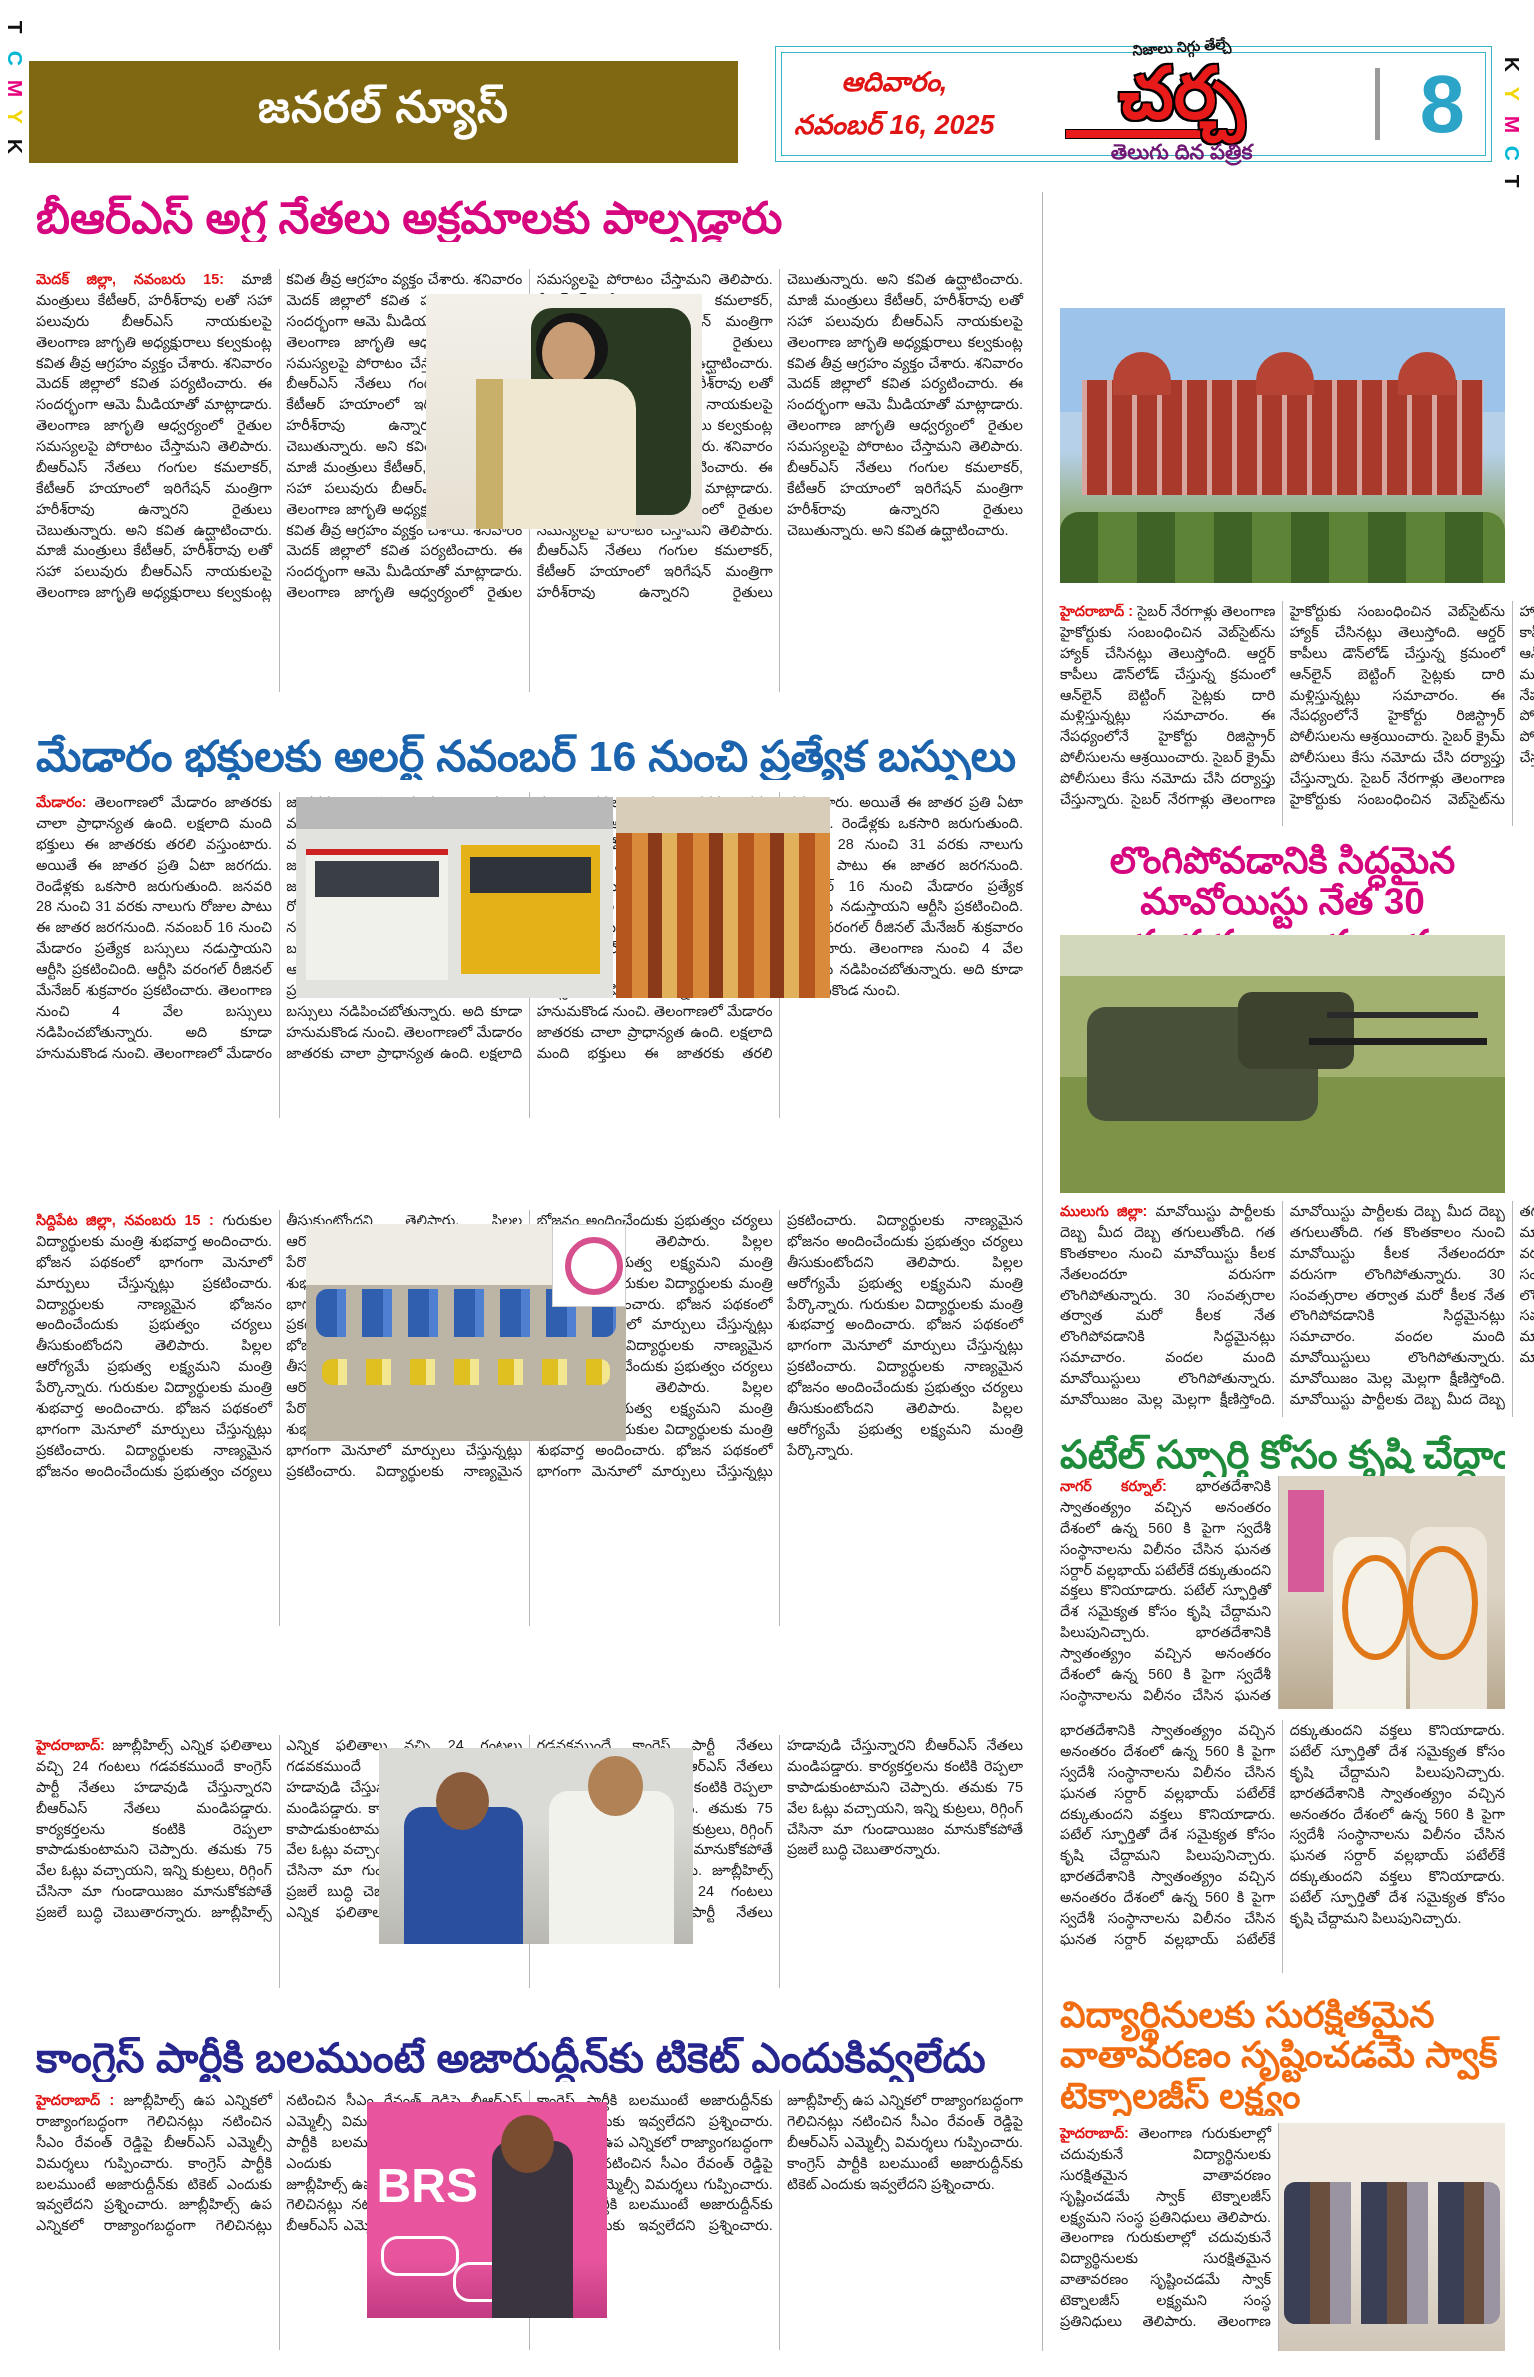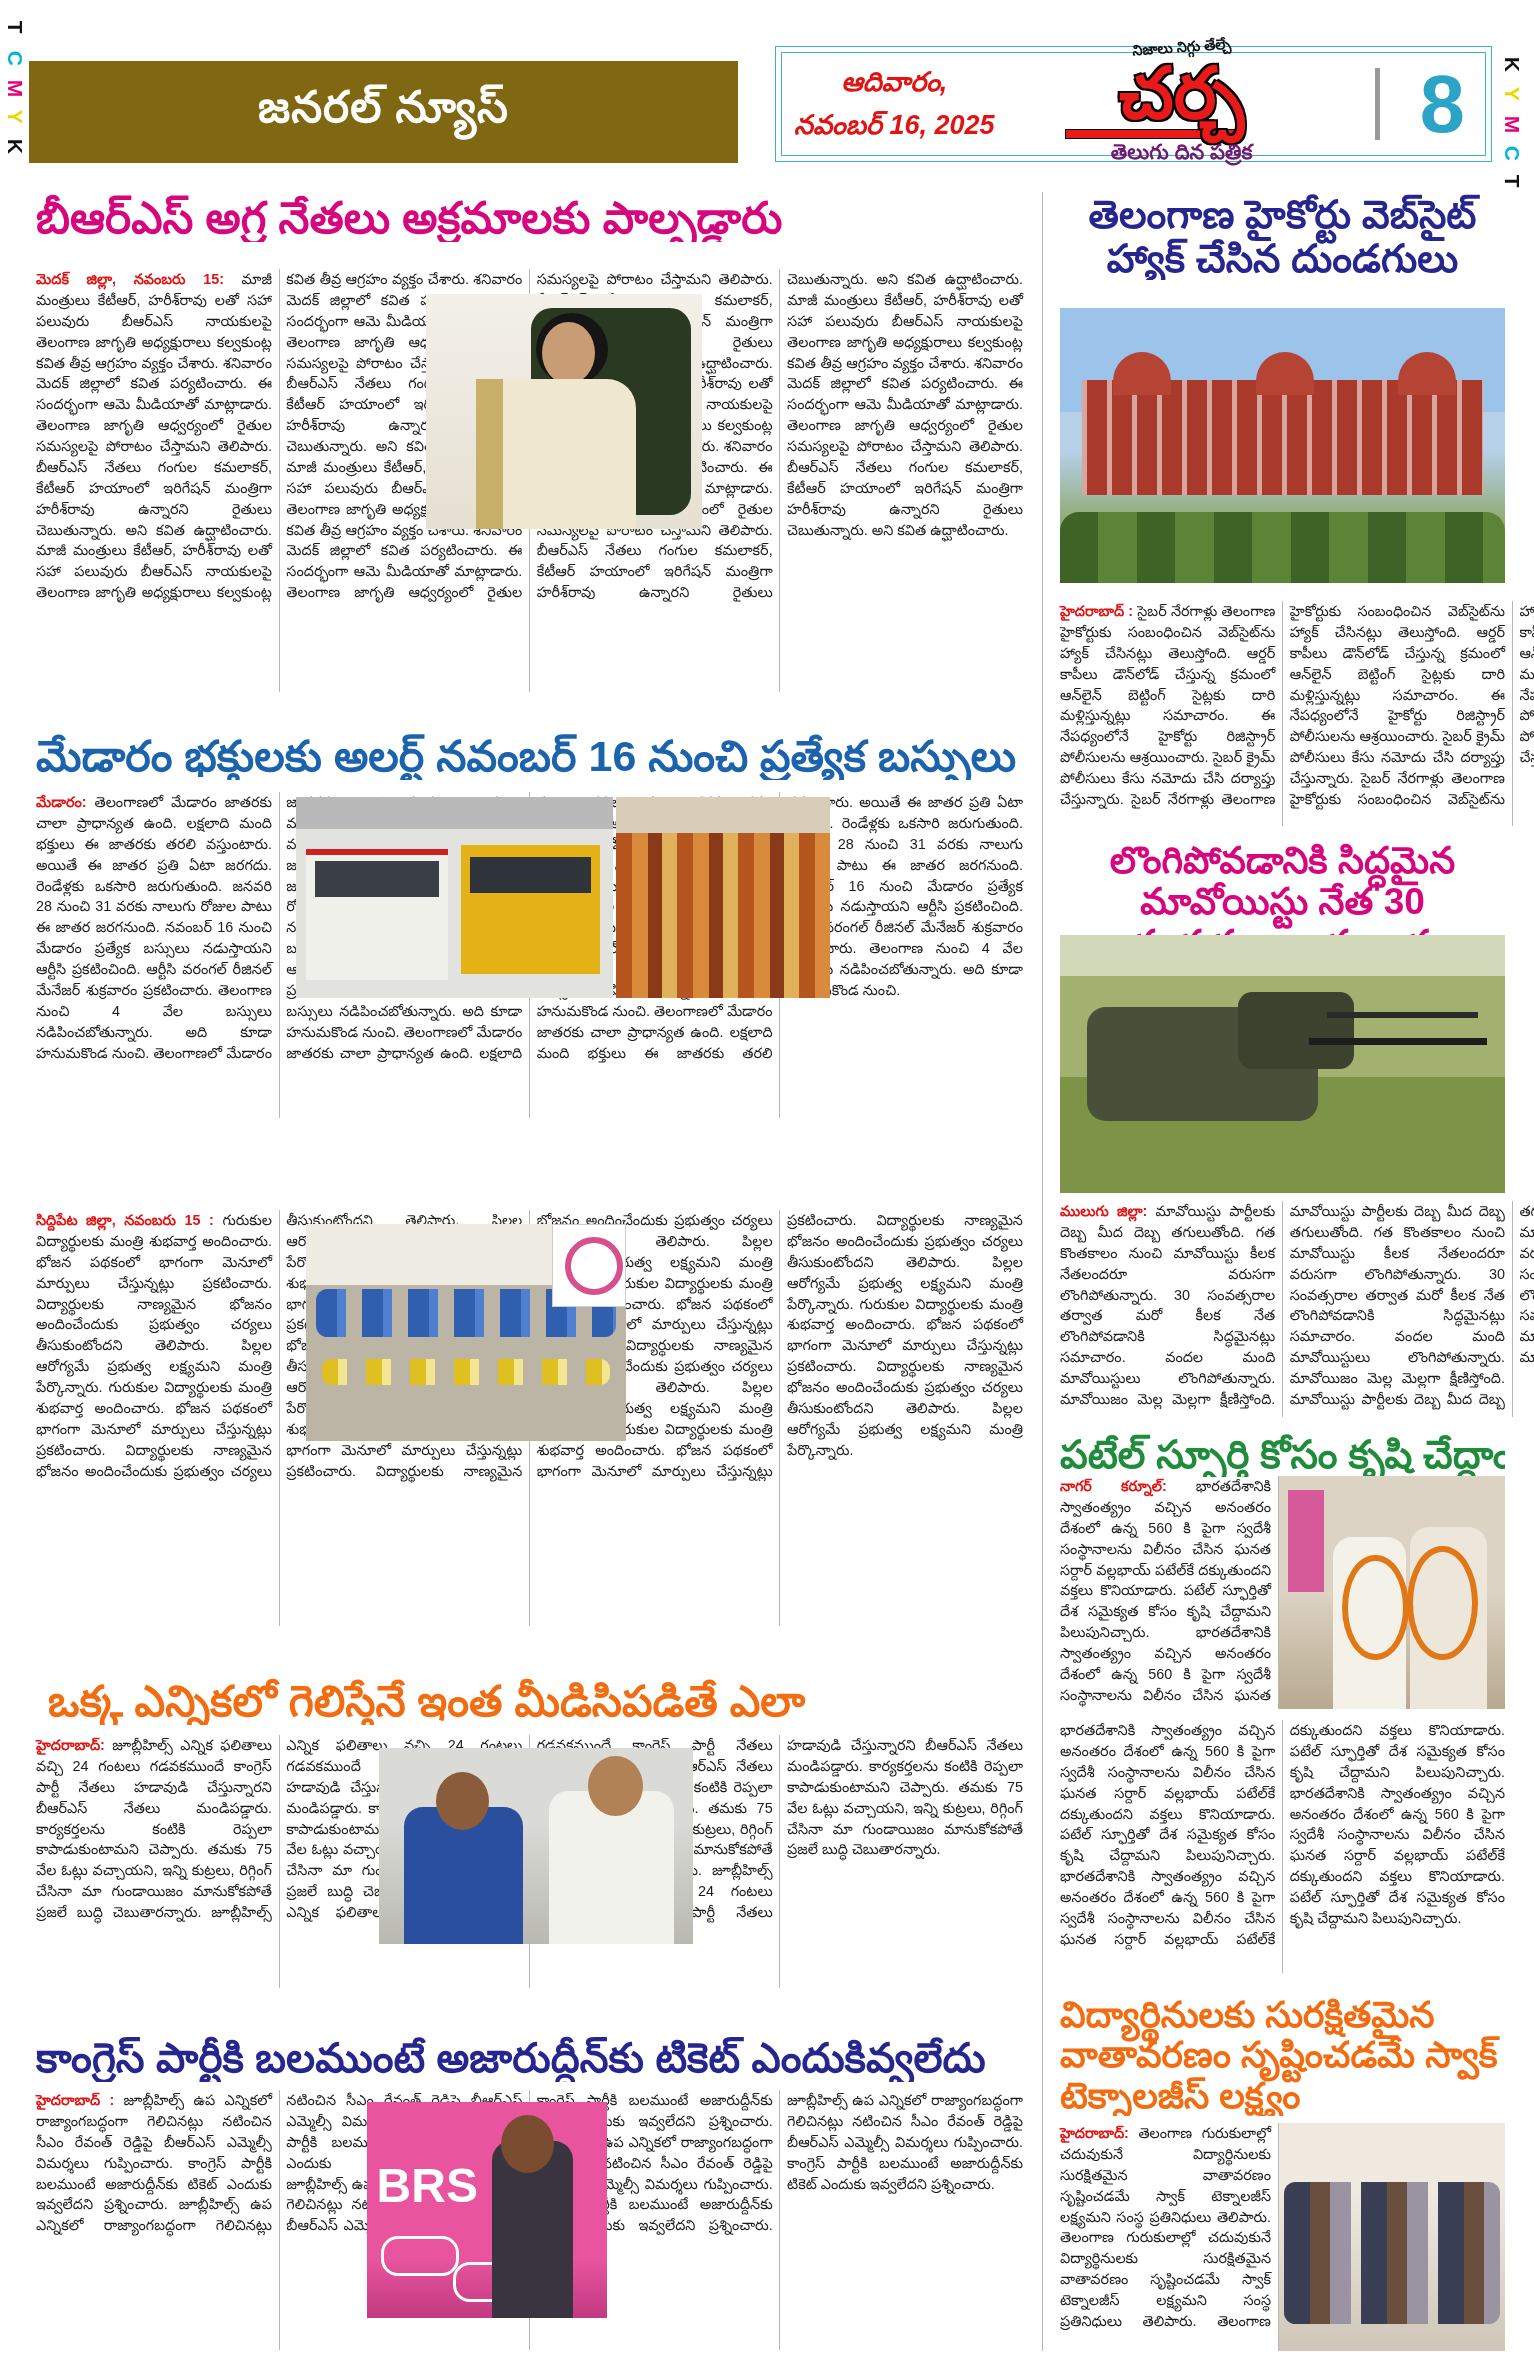--- a/index.html
+++ b/index.html
@@ -166,21 +166,20 @@
     <span>గురుకుల విద్యార్థులకు మంత్రి శుభవార్త అందించారు. భోజన పథకంలో భాగంగా మెనూలో మార్పులు చేస్తున్నట్లు ప్రకటించారు. విద్యార్థులకు నాణ్యమైన భోజనం అందించేందుకు ప్రభుత్వం చర్యలు తీసుకుంటోందని తెలిపారు. పిల్లల ఆరోగ్యమే ప్రభుత్వ లక్ష్యమని మంత్రి పేర్కొన్నారు. గురుకుల విద్యార్థులకు మంత్రి శుభవార్త అందించారు. భోజన పథకంలో భాగంగా మెనూలో మార్పులు చేస్తున్నట్లు ప్రకటించారు. విద్యార్థులకు నాణ్యమైన భోజనం అందించేందుకు ప్రభుత్వం చర్యలు తీసుకుంటోందని తెలిపారు. పిల్లల ఆరోగ్యమే ప్రభుత్వ లక్ష్యమని మంత్రి పేర్కొన్నారు. గురుకుల విద్యార్థులకు మంత్రి శుభవార్త అందించారు. భోజన పథకంలో భాగంగా మెనూలో మార్పులు చేస్తున్నట్లు ప్రకటించారు. విద్యార్థులకు నాణ్యమైన భోజనం అందించేందుకు ప్రభుత్వం చర్యలు తీసుకుంటోందని తెలిపారు. పిల్లల ఆరోగ్యమే ప్రభుత్వ లక్ష్యమని మంత్రి పేర్కొన్నారు. గురుకుల విద్యార్థులకు మంత్రి శుభవార్త అందించారు. భోజన పథకంలో భాగంగా మెనూలో మార్పులు చేస్తున్నట్లు ప్రకటించారు. విద్యార్థులకు నాణ్యమైన భోజనం అందించేందుకు ప్రభుత్వం చర్యలు తీసుకుంటోందని తెలిపారు. పిల్లల ఆరోగ్యమే ప్రభుత్వ లక్ష్యమని మంత్రి పేర్కొన్నారు. గురుకుల విద్యార్థులకు మంత్రి శుభవార్త అందించారు. భోజన పథకంలో భాగంగా మెనూలో మార్పులు చేస్తున్నట్లు ప్రకటించారు. విద్యార్థులకు నాణ్యమైన భోజనం అందించేందుకు ప్రభుత్వం చర్యలు తీసుకుంటోందని తెలిపారు. పిల్లల ఆరోగ్యమే ప్రభుత్వ లక్ష్యమని మంత్రి పేర్కొన్నారు. గురుకుల విద్యార్థులకు మంత్రి శుభవార్త అందించారు. భోజన పథకంలో భాగంగా మెనూలో మార్పులు చేస్తున్నట్లు ప్రకటించారు. విద్యార్థులకు నాణ్యమైన భోజనం అందించేందుకు ప్రభుత్వం చర్యలు తీసుకుంటోందని తెలిపారు. పిల్లల ఆరోగ్యమే ప్రభుత్వ లక్ష్యమని మంత్రి పేర్కొన్నారు. గురుకుల విద్యార్థులకు మంత్రి శుభవార్త అందించారు. భోజన పథకంలో భాగంగా మెనూలో మార్పులు చేస్తున్నట్లు ప్రకటించారు. విద్యార్థులకు నాణ్యమైన భోజనం అందించేందుకు ప్రభుత్వం చర్యలు తీసుకుంటోందని తెలిపారు. పిల్లల ఆరోగ్యమే ప్రభుత్వ లక్ష్యమని మంత్రి పేర్కొన్నారు.</span>
   </div>
   <div class="photo ph-meal" style="left:306px;top:1224px;width:320px;height:217px;">
     <div class="kids"></div>
     <div class="plates"></div>
     <div class="emblem">
         <div class="ring"></div>
       </div>
   </div>
 
-  <div class="hl c-orange" style="left:48px;top:1677px;width:911px;font-size:43px;">ఒక్క ఎన్నికలో గెలిస్తేనే ఇంత మీడిసిపడితే ఎలా</div>
   <div class="body-cols cols4" style="left:36px;top:1735px;width:987px;height:253px;">
     <span class="dateline">హైదరాబాద్:</span>
     <span>జూబ్లీహిల్స్ ఎన్నిక ఫలితాలు వచ్చి 24 గంటలు గడవకముందే కాంగ్రెస్ పార్టీ నేతలు హడావుడి చేస్తున్నారని బీఆర్ఎస్ నేతలు మండిపడ్డారు. కార్యకర్తలను కంటికి రెప్పలా కాపాడుకుంటామని చెప్పారు. తమకు 75 వేల ఓట్లు వచ్చాయని, ఇన్ని కుట్రలు, రిగ్గింగ్ చేసినా మా గుండాయిజం మానుకోకపోతే ప్రజలే బుద్ధి చెబుతారన్నారు. జూబ్లీహిల్స్ ఎన్నిక ఫలితాలు వచ్చి 24 గంటలు గడవకముందే కాంగ్రెస్ పార్టీ నేతలు హడావుడి చేస్తున్నారని బీఆర్ఎస్ నేతలు మండిపడ్డారు. కార్యకర్తలను కంటికి రెప్పలా కాపాడుకుంటామని చెప్పారు. తమకు 75 వేల ఓట్లు వచ్చాయని, ఇన్ని కుట్రలు, రిగ్గింగ్ చేసినా మా గుండాయిజం మానుకోకపోతే ప్రజలే బుద్ధి చెబుతారన్నారు. జూబ్లీహిల్స్ ఎన్నిక ఫలితాలు వచ్చి 24 గంటలు గడవకముందే కాంగ్రెస్ పార్టీ నేతలు హడావుడి చేస్తున్నారని బీఆర్ఎస్ నేతలు మండిపడ్డారు. కార్యకర్తలను కంటికి రెప్పలా కాపాడుకుంటామని చెప్పారు. తమకు 75 వేల ఓట్లు వచ్చాయని, ఇన్ని కుట్రలు, రిగ్గింగ్ చేసినా మా గుండాయిజం మానుకోకపోతే ప్రజలే బుద్ధి చెబుతారన్నారు. జూబ్లీహిల్స్ ఎన్నిక ఫలితాలు వచ్చి 24 గంటలు గడవకముందే కాంగ్రెస్ పార్టీ నేతలు హడావుడి చేస్తున్నారని బీఆర్ఎస్ నేతలు మండిపడ్డారు. కార్యకర్తలను కంటికి రెప్పలా కాపాడుకుంటామని చెప్పారు. తమకు 75 వేల ఓట్లు వచ్చాయని, ఇన్ని కుట్రలు, రిగ్గింగ్ చేసినా మా గుండాయిజం మానుకోకపోతే ప్రజలే బుద్ధి చెబుతారన్నారు.</span>
   </div>
   <div class="photo ph-ktr" style="left:379px;top:1748px;width:314px;height:196px;">
     <div class="man1"></div>
     <div class="man2"></div>
     <div class="head1"></div>
     <div class="head2"></div>
   </div>
@@ -191,21 +190,20 @@
     <span>జూబ్లీహిల్స్ ఉప ఎన్నికలో రాజ్యాంగబద్ధంగా గెలిచినట్లు నటించిన సీఎం రేవంత్ రెడ్డిపై బీఆర్ఎస్ ఎమ్మెల్సీ విమర్శలు గుప్పించారు. కాంగ్రెస్ పార్టీకి బలముంటే అజారుద్దీన్‌కు టికెట్ ఎందుకు ఇవ్వలేదని ప్రశ్నించారు. జూబ్లీహిల్స్ ఉప ఎన్నికలో రాజ్యాంగబద్ధంగా గెలిచినట్లు నటించిన సీఎం రేవంత్ రెడ్డిపై బీఆర్ఎస్ ఎమ్మెల్సీ విమర్శలు గుప్పించారు. కాంగ్రెస్ పార్టీకి బలముంటే అజారుద్దీన్‌కు టికెట్ ఎందుకు ఇవ్వలేదని ప్రశ్నించారు. జూబ్లీహిల్స్ ఉప ఎన్నికలో రాజ్యాంగబద్ధంగా గెలిచినట్లు నటించిన సీఎం రేవంత్ రెడ్డిపై బీఆర్ఎస్ ఎమ్మెల్సీ విమర్శలు గుప్పించారు. కాంగ్రెస్ పార్టీకి బలముంటే అజారుద్దీన్‌కు టికెట్ ఎందుకు ఇవ్వలేదని ప్రశ్నించారు. జూబ్లీహిల్స్ ఉప ఎన్నికలో రాజ్యాంగబద్ధంగా గెలిచినట్లు నటించిన సీఎం రేవంత్ రెడ్డిపై బీఆర్ఎస్ ఎమ్మెల్సీ విమర్శలు గుప్పించారు. కాంగ్రెస్ పార్టీకి బలముంటే అజారుద్దీన్‌కు టికెట్ ఎందుకు ఇవ్వలేదని ప్రశ్నించారు. జూబ్లీహిల్స్ ఉప ఎన్నికలో రాజ్యాంగబద్ధంగా గెలిచినట్లు నటించిన సీఎం రేవంత్ రెడ్డిపై బీఆర్ఎస్ ఎమ్మెల్సీ విమర్శలు గుప్పించారు. కాంగ్రెస్ పార్టీకి బలముంటే అజారుద్దీన్‌కు టికెట్ ఎందుకు ఇవ్వలేదని ప్రశ్నించారు.</span>
   </div>
   <div class="photo ph-brs" style="left:367px;top:2102px;width:240px;height:216px;">
     <div class="brs-txt">BRS</div>
     <div class="car" style="left:6%;top:62%;"></div>
     <div class="car" style="left:36%;top:74%;"></div>
     <div class="man"></div>
     <div class="head"></div>
   </div>
 
-  <div class="hl wrap c-navy" style="left:1060px;top:193px;width:445px;font-size:39px;">తెలంగాణ హైకోర్టు వెబ్‌సైట్ హ్యాక్ చేసిన దుండగులు</div>
   <div class="photo ph-court" style="left:1060px;top:308px;width:445px;height:275px;">
     <div class="bld"></div>
     <div class="dome" style="left:12%;"></div>
     <div class="dome" style="left:44%;"></div>
     <div class="dome" style="left:76%;"></div>
     <div class="trees"></div>
   </div>
   <div class="body-cols cols2" style="left:1060px;top:601px;width:445px;height:225px;">
     <span class="dateline">హైదరాబాద్ :</span>
     <span>సైబర్ నేరగాళ్లు తెలంగాణ హైకోర్టుకు సంబంధించిన వెబ్‌సైట్‌ను హ్యాక్ చేసినట్లు తెలుస్తోంది. ఆర్డర్ కాపీలు డౌన్‌లోడ్ చేస్తున్న క్రమంలో ఆన్‌లైన్ బెట్టింగ్ సైట్లకు దారి మళ్లిస్తున్నట్లు సమాచారం. ఈ నేపధ్యంలోనే హైకోర్టు రిజిస్ట్రార్ పోలీసులను ఆశ్రయించారు. సైబర్ క్రైమ్ పోలీసులు కేసు నమోదు చేసి దర్యాప్తు చేస్తున్నారు. సైబర్ నేరగాళ్లు తెలంగాణ హైకోర్టుకు సంబంధించిన వెబ్‌సైట్‌ను హ్యాక్ చేసినట్లు తెలుస్తోంది. ఆర్డర్ కాపీలు డౌన్‌లోడ్ చేస్తున్న క్రమంలో ఆన్‌లైన్ బెట్టింగ్ సైట్లకు దారి మళ్లిస్తున్నట్లు సమాచారం. ఈ నేపధ్యంలోనే హైకోర్టు రిజిస్ట్రార్ పోలీసులను ఆశ్రయించారు. సైబర్ క్రైమ్ పోలీసులు కేసు నమోదు చేసి దర్యాప్తు చేస్తున్నారు. సైబర్ నేరగాళ్లు తెలంగాణ హైకోర్టుకు సంబంధించిన వెబ్‌సైట్‌ను హ్యాక్ చేసినట్లు తెలుస్తోంది. ఆర్డర్ కాపీలు డౌన్‌లోడ్ చేస్తున్న క్రమంలో ఆన్‌లైన్ బెట్టింగ్ సైట్లకు దారి మళ్లిస్తున్నట్లు సమాచారం. ఈ నేపధ్యంలోనే హైకోర్టు రిజిస్ట్రార్ పోలీసులను ఆశ్రయించారు. సైబర్ క్రైమ్ పోలీసులు కేసు నమోదు చేసి దర్యాప్తు చేస్తున్నారు.</span>

